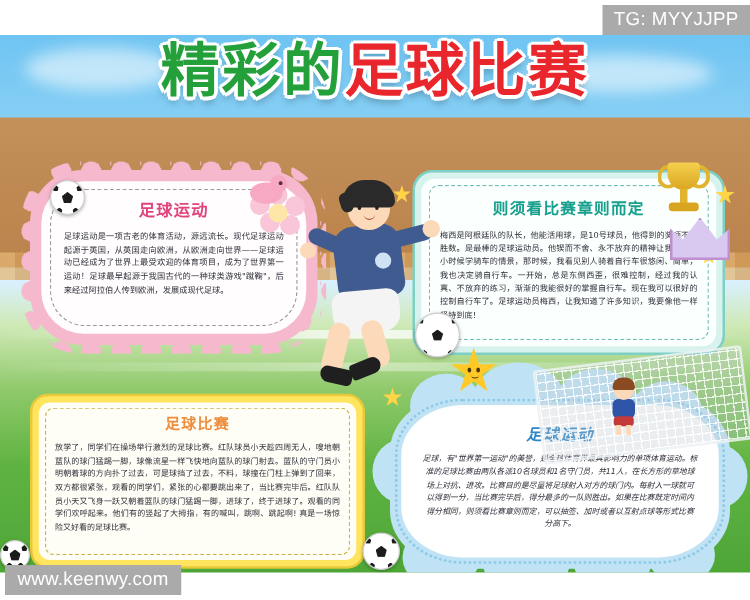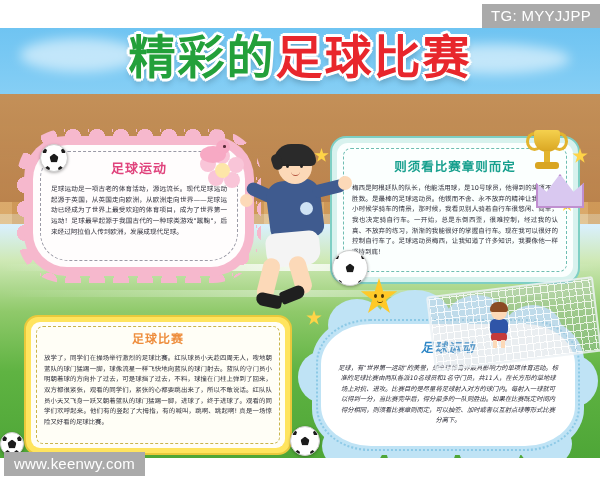--- a/index.html
+++ b/index.html
@@ -376,21 +376,21 @@
     <div class="k-head"></div>
       <div class="k-hair"></div>
   </div>
 
   <div class="box" id="box-match">
     <div class="frame"></div>
     <div class="paper"></div>
     <div class="dash"></div>
     <div class="inner">
       <h3>足球比赛</h3>
-      <p>放学了，同学们在操场举行激烈的足球比赛。红队球员小天趁四周无人，嗖地朝蓝队的球门猛踢一脚，球像流星一样飞快地向蓝队的球门射去。蓝队的守门员小明朝着球的方向扑了过去，可是球挡了过去，不料，球撞在门柱上弹到了回来，双方都很紧张，观看的同学们，紧张的心都要跳出来了，所以不敢说话。红队队员小天又飞身一跃又朝着蓝队的球门猛踢一脚，进球了，终于进球了。观看的同学们欢呼起来。他们有的竖起了大拇指，有的喊叫，跳啊、跳起啊! 真是一场惊险又好看的足球比赛。</p>
+      <p>放学了，同学们在操场举行激烈的足球比赛。红队球员小天趁四周无人，嗖地朝蓝队的球门猛踢一脚，球像流星一样飞快地向蓝队的球门射去。蓝队的守门员小明朝着球的方向扑了过去，可是球挡了过去，不料，球撞在门柱上弹到了回来，双方都很紧张，观看的同学们，紧张的心都要跳出来了，当比赛完毕后。红队队员小天又飞身一跃又朝着蓝队的球门猛踢一脚，进球了，终于进球了。观看的同学们欢呼起来。他们有的竖起了大拇指，有的喊叫，跳啊、跳起啊! 真是一场惊险又好看的足球比赛。</p>
     </div>
   </div>
 
   <div class="box" id="box-sport">
     <div class="cloudshape"></div>
     <div class="bump" style="left:16px;top:-16px;width:58px;height:52px;"></div>
     <div class="bump" style="left:66px;top:-25px;width:74px;height:62px;"></div>
     <div class="bump" style="left:132px;top:-20px;width:66px;height:56px;"></div>
     <div class="bump" style="left:192px;top:-10px;width:58px;height:50px;"></div>
     <div class="bump" style="left:10px;bottom:-16px;width:62px;height:50px;"></div>

